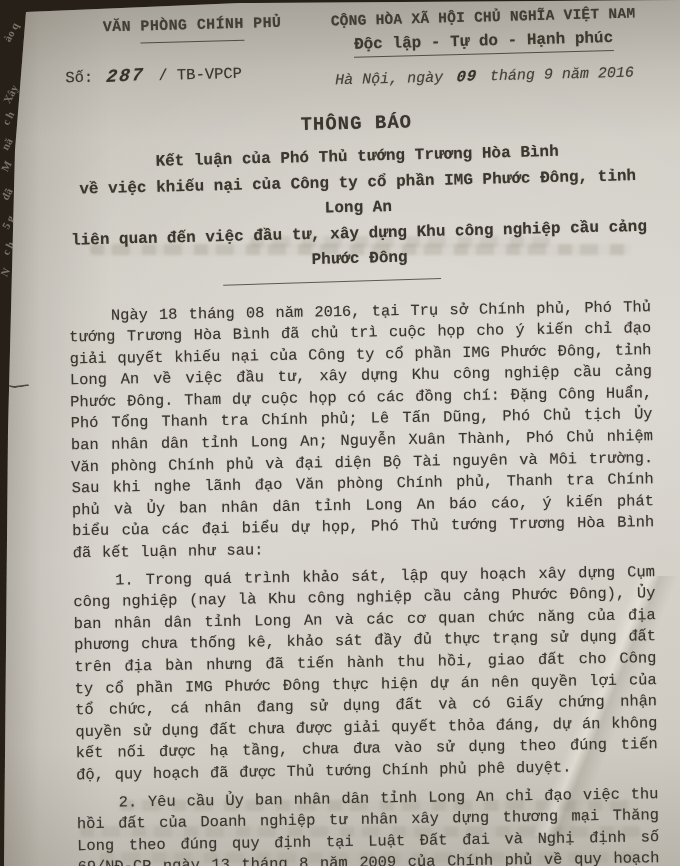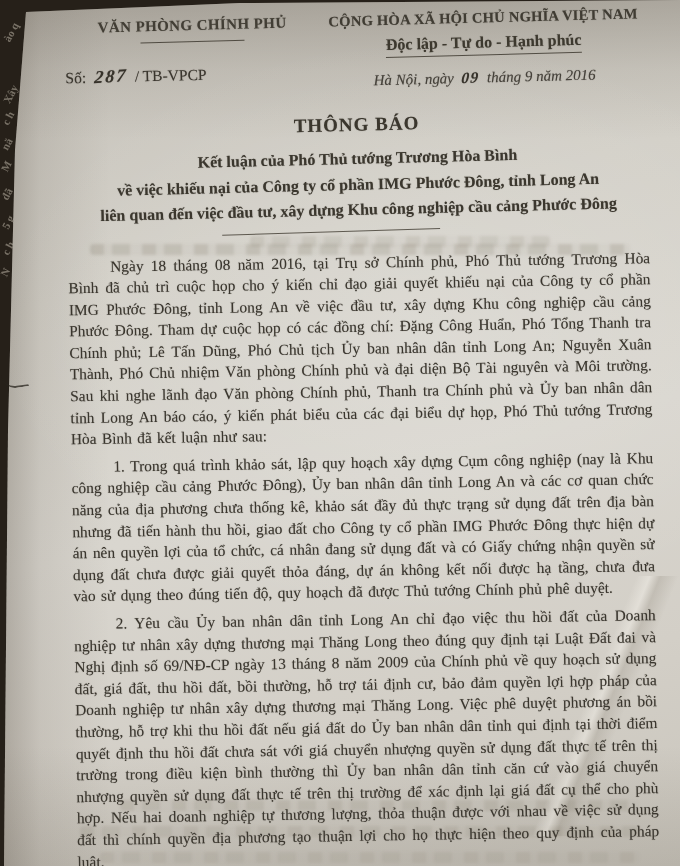--- a/index.html
+++ b/index.html
@@ -26,20 +26,21 @@
   
   .paper {
     position: absolute; inset: 0; z-index: 2;
     clip-path: polygon(26px 12px, 240px 3px, 680px 0px, 680px 866px, 4px 866px, 8px 430px, 15px 150px);
     background:
       radial-gradient(ellipse 620px 420px at 62% 38%, rgba(255,255,255,0.16), rgba(255,255,255,0) 70%),
       linear-gradient(180deg, rgba(92,84,72,0.30) 0px, rgba(92,84,72,0.10) 70px, rgba(92,84,72,0) 140px),
       linear-gradient(90deg, rgba(70,60,48,0.30) 0px, rgba(70,60,48,0.10) 40px, rgba(70,60,48,0) 110px),
       linear-gradient(0deg, rgba(95,88,76,0.16) 0px, rgba(95,88,76,0) 120px),
       linear-gradient(165deg, #c4c0b8 0%, #d3d0c8 30%, #d9d6cf 55%, #d3cfc7 78%, #c9c5bc 100%);
+    font-family: Liberation Mono, monospace;
   }
 
   
   .crease {
     position: absolute; right: 0; bottom: 30px; width: 160px; height: 260px; z-index: 3;
     background: linear-gradient(112deg, rgba(0,0,0,0) 44%, rgba(243,240,233,0.45) 49%,
                 rgba(130,122,108,0.22) 53%, rgba(0,0,0,0) 60%);
     pointer-events: none;
   }
   

